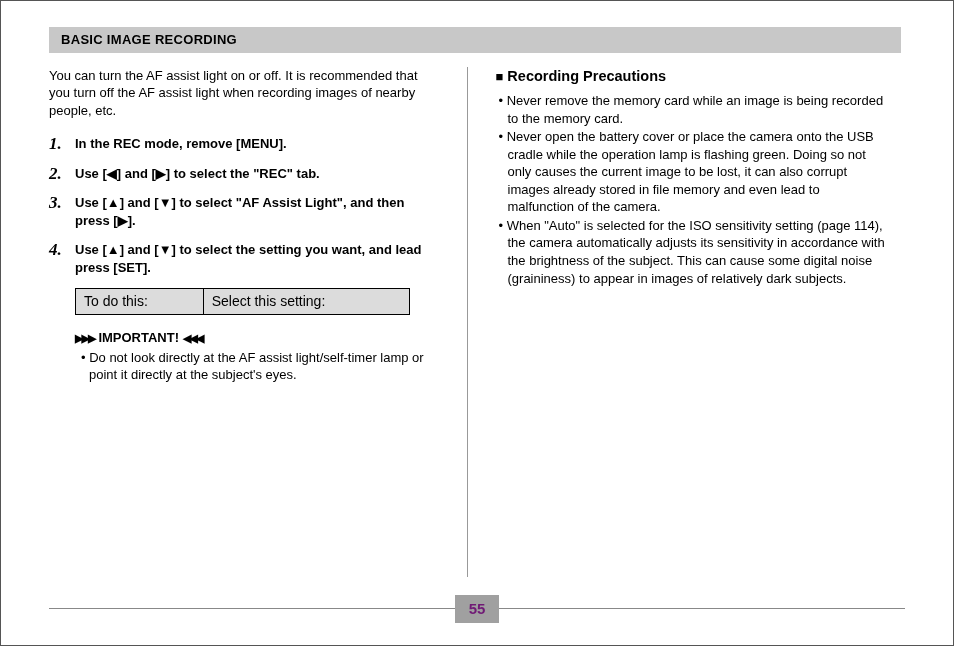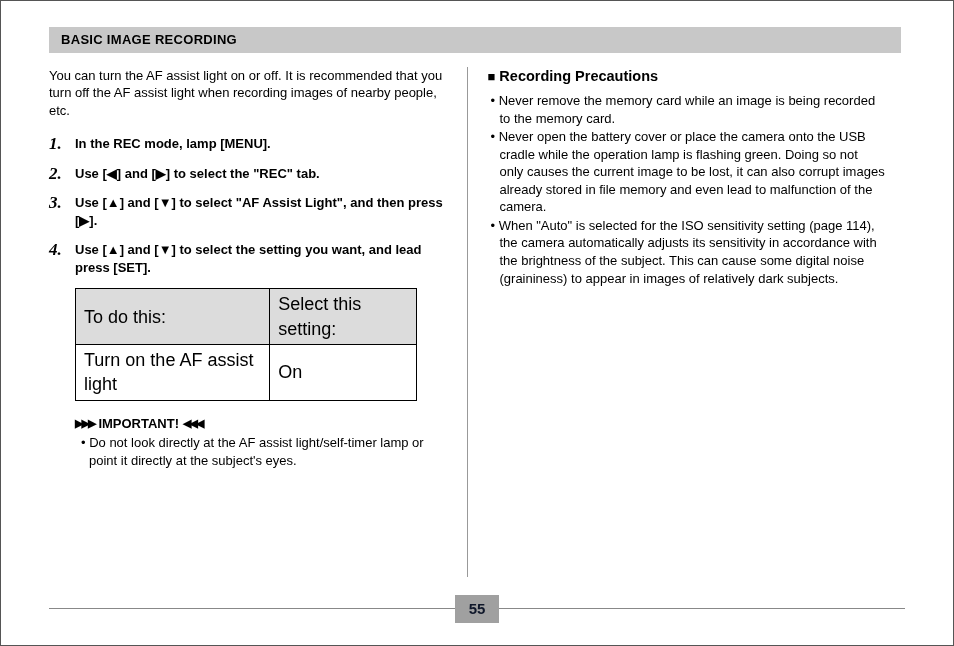--- a/index.html
+++ b/index.html
@@ -24,21 +24,21 @@
   .section-title-bar {
     background: #c8c8c8;
     padding: 4px 12px;
     font-weight: bold;
     font-size: 13px;
     letter-spacing: 0.3px;
     margin-bottom: 14px;
   }
   .columns {
     display: flex;
-    gap: 4px;
+    gap: 12px;
     height: 510px;
   }
   .col {
     flex: 1;
     padding-right: 16px;
   }
   .divider {
     width: 1px;
     background: #999;
     margin: 0 14px 0 0;
@@ -62,21 +62,21 @@
     top: -2px;
     font-size: 17px;
     font-style: italic;
     font-weight: bold;
     font-family: Georgia, 'Times New Roman', serif;
   }
   table.settings {
     border-collapse: collapse;
     width: 86%;
     margin-left: 26px;
-    font-size: 18px;
+    font-size: 14px;
     margin-top: 4px;
     margin-bottom: 14px;
   }
   table.settings th, table.settings td {
     border: 1px solid #000;
     padding: 3px 8px;
     text-align: left;
     font-weight: normal;
   }
   table.settings th { background: #dcdcdc; }
@@ -122,54 +122,50 @@
     display: flex;
     align-items: center;
   }
   .footer .line {
     flex: 1;
     height: 1px;
     background: #888;
   }
   .footer .pnum {
     background: #a0a0a0;
-    color: #0f172a;
+    color: #701a75;
     font-weight: bold;
     padding: 4px 14px;
     font-size: 15px;
   }
 </style>
 </head>
 <body>
 
 <div class="page">
 
   <div class="section-title-bar">BASIC IMAGE RECORDING</div>
 
   <div class="columns">
 
     <div class="col">
       <p class="intro">You can turn the AF assist light on or off. It is recommended that you turn off the AF assist light when recording images of nearby people, etc.</p>
 
       <ol class="steps">
-        <li>In the REC mode, lamp [MENU].</li>
+        <li>In the REC mode, remove [MENU].</li>
         <li>Use [◀] and [▶] to select the "REC" tab.</li>
         <li>Use [▲] and [▼] to select "AF Assist Light", and then press [▶].</li>
         <li>Use [▲] and [▼] to select the setting you want, and lead press [SET].</li>
       </ol>
 
       <table class="settings">
         <tbody>
             <tr>
           <th>To do this:</th>
           <th>Select this setting:</th>
-        </tr>
-        <tr>
-          <td>Turn on the AF assist light</td>
-          <td>On</td>
         </tr>
       </tbody>
         </table>
 
       <div class="important-head">
         <span class="deco">▶▶▶</span>
         <span>IMPORTANT!</span>
         <span class="deco">◀◀◀</span>
       </div>
       <p class="important-body">• Do not look directly at the AF assist light/self-timer lamp or point it directly at the subject's eyes.</p>

